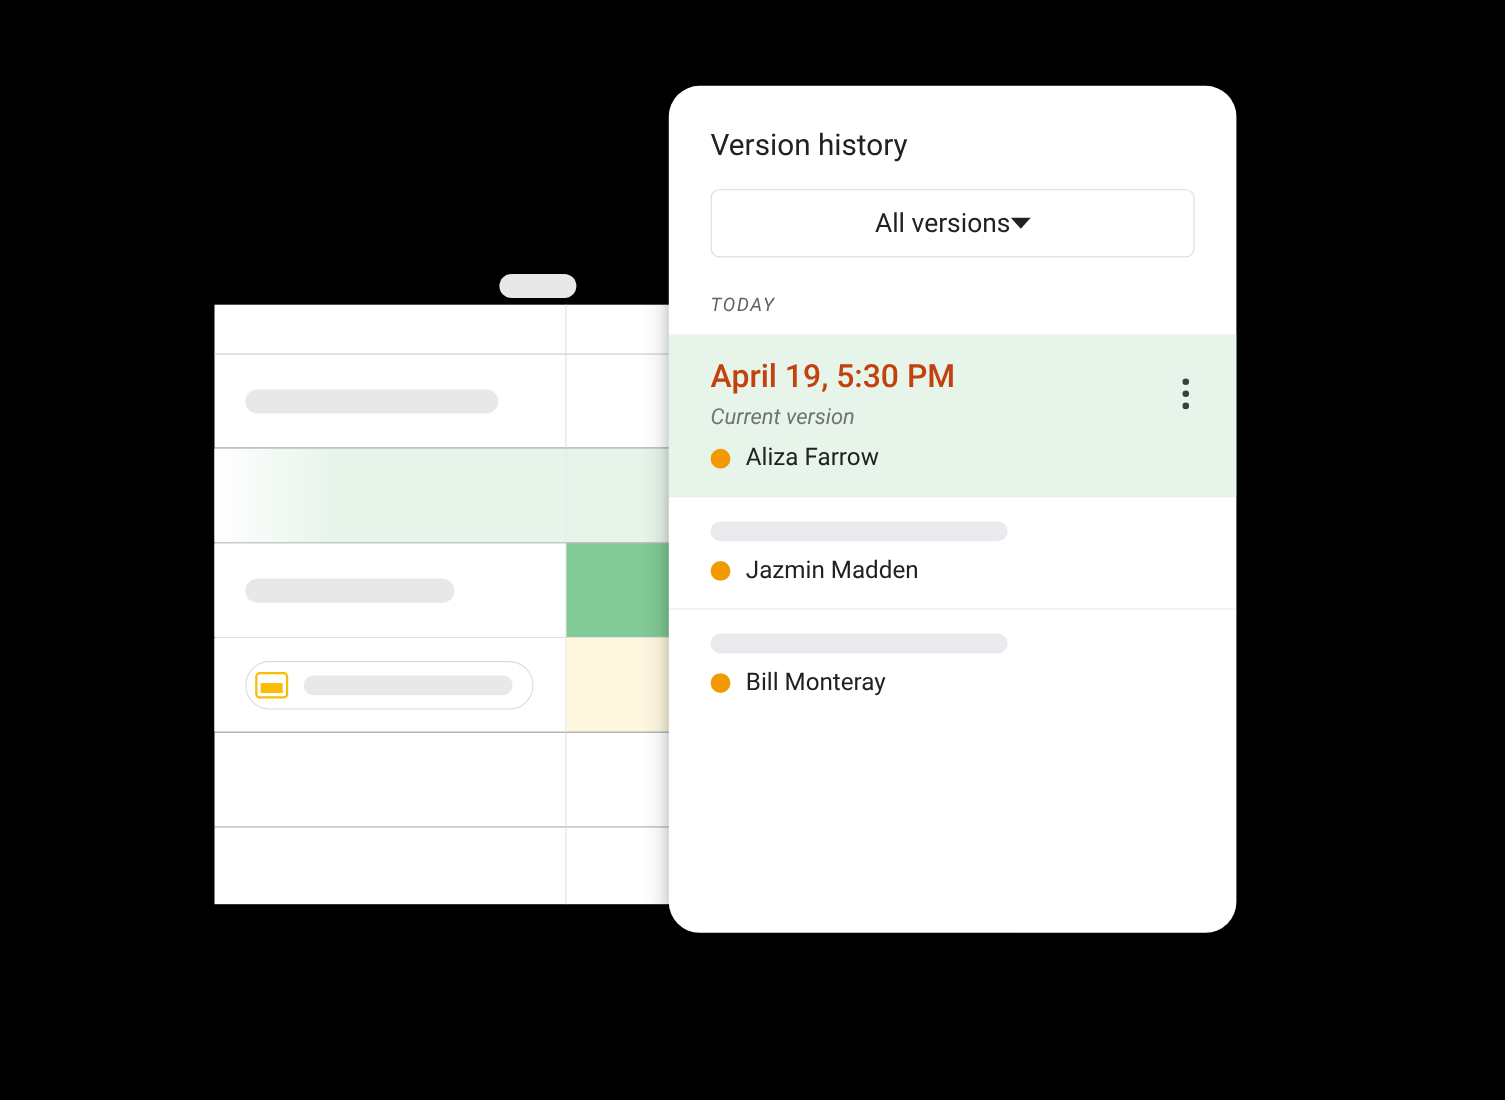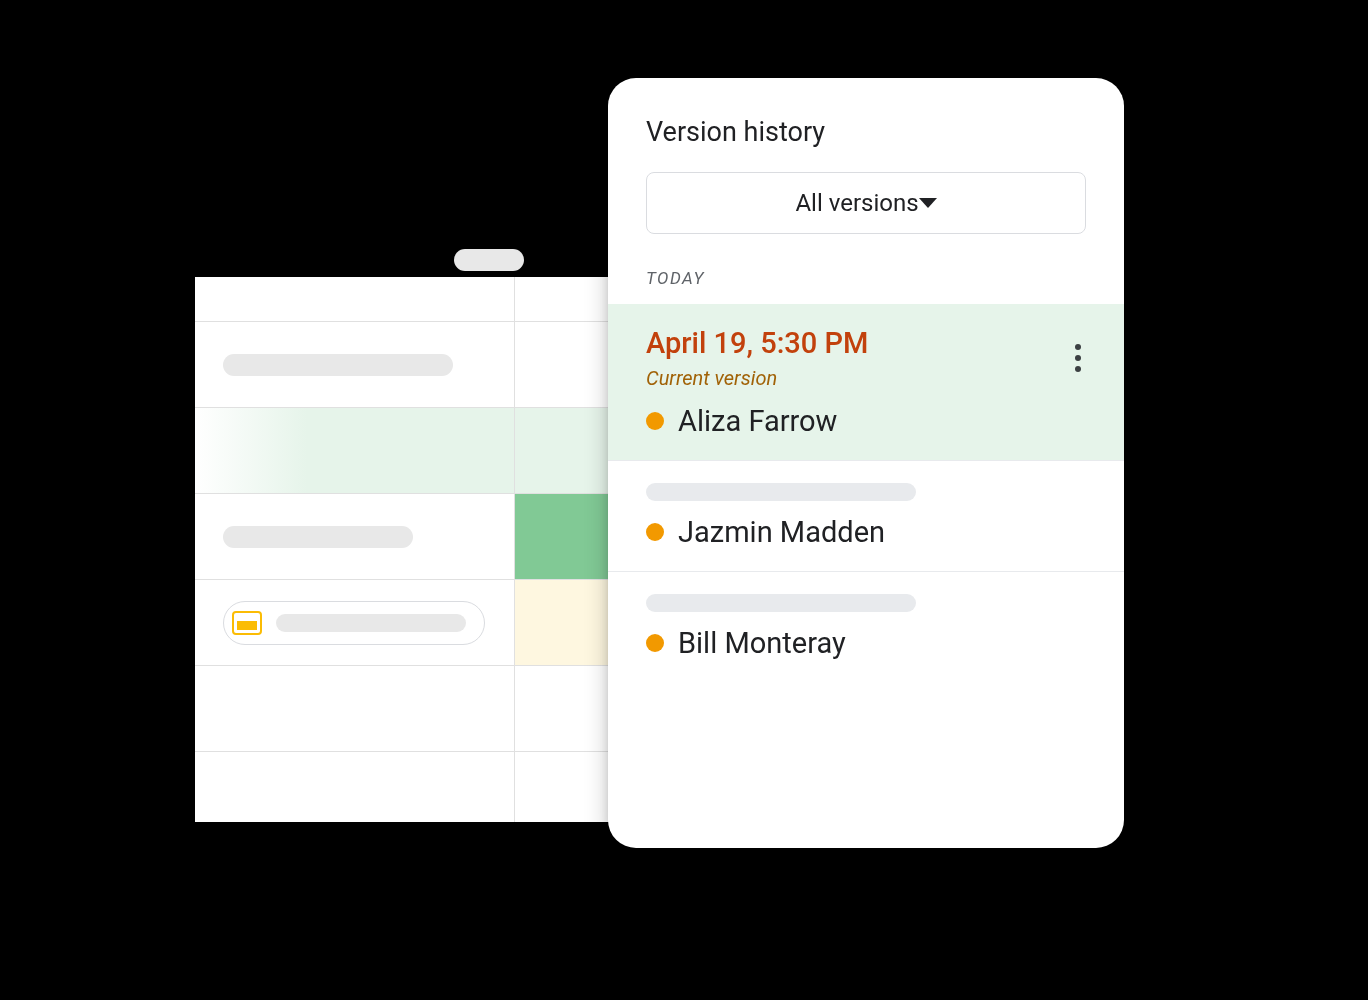--- a/index.html
+++ b/index.html
@@ -132,35 +132,35 @@
     border-top: none;
   }
   .v-time {
     font-size: 29px;
     font-weight: 500;
     color: #c2410c;
   }
   .v-sub {
     font-size: 20px;
     font-style: italic;
-    color: #a16207;
+    color: #737373;
     margin-top: 6px;
   }
   .editor {
     display: flex;
     align-items: center;
     gap: 14px;
     margin-top: 14px;
   }
   .dot {
     width: 18px; height: 18px; border-radius: 50%; background: #f29900;
     flex-shrink: 0;
   }
   .editor-name {
-    font-size: 29px;
+    font-size: 22px;
     color: #202124;
   }
   .ph-title {
     width: 270px; height: 18px; background: #e8eaed; border-radius: 10px;
   }
   .kebab {
     position: absolute;
     right: 34px;
     top: 34px;
     width: 24px; height: 40px;

